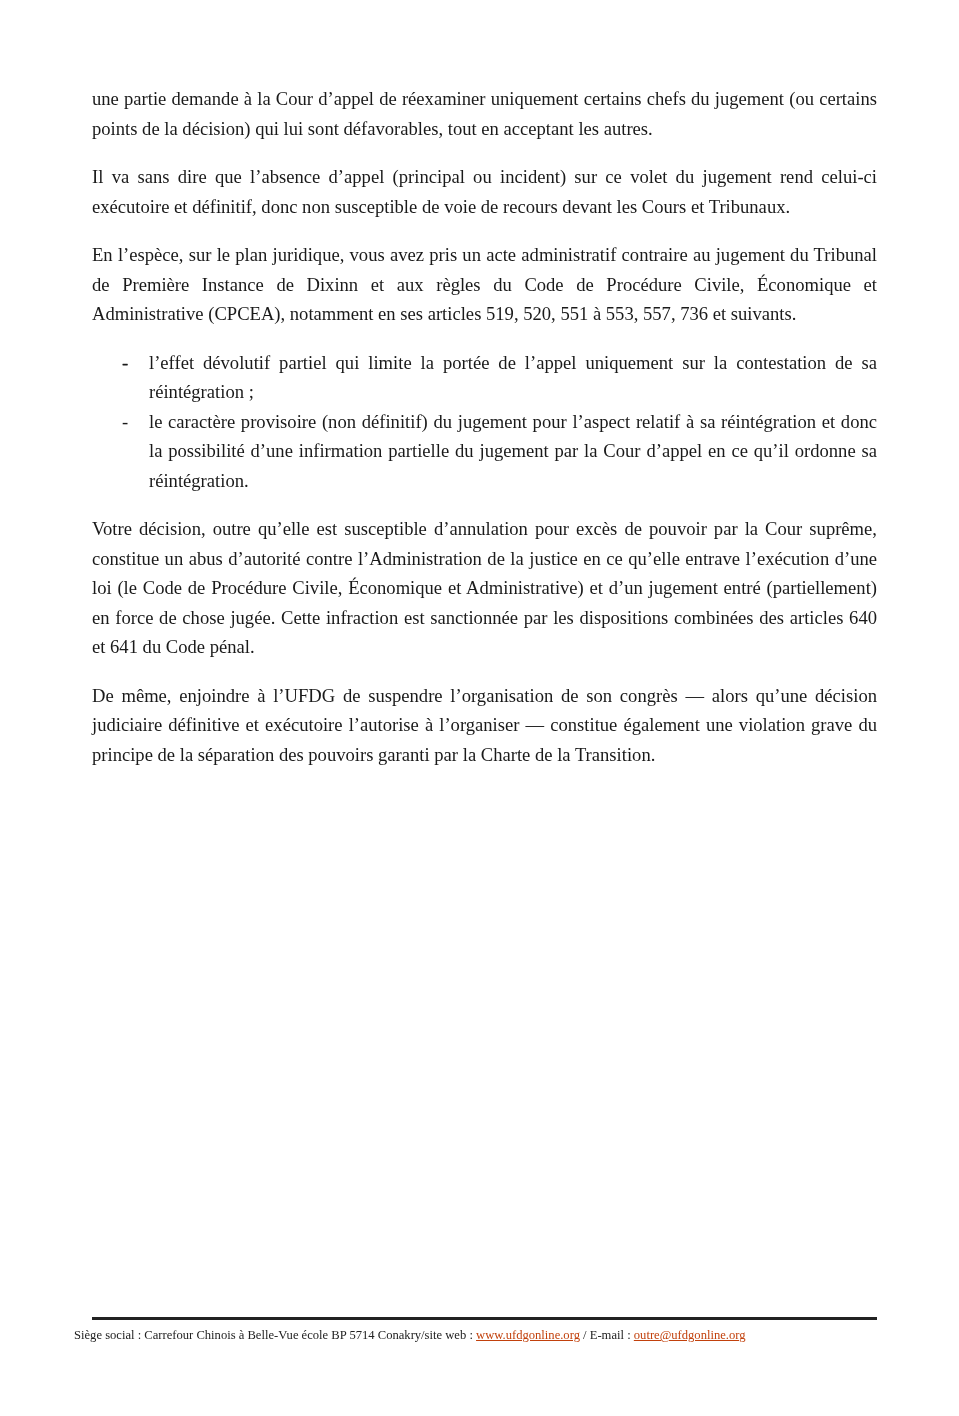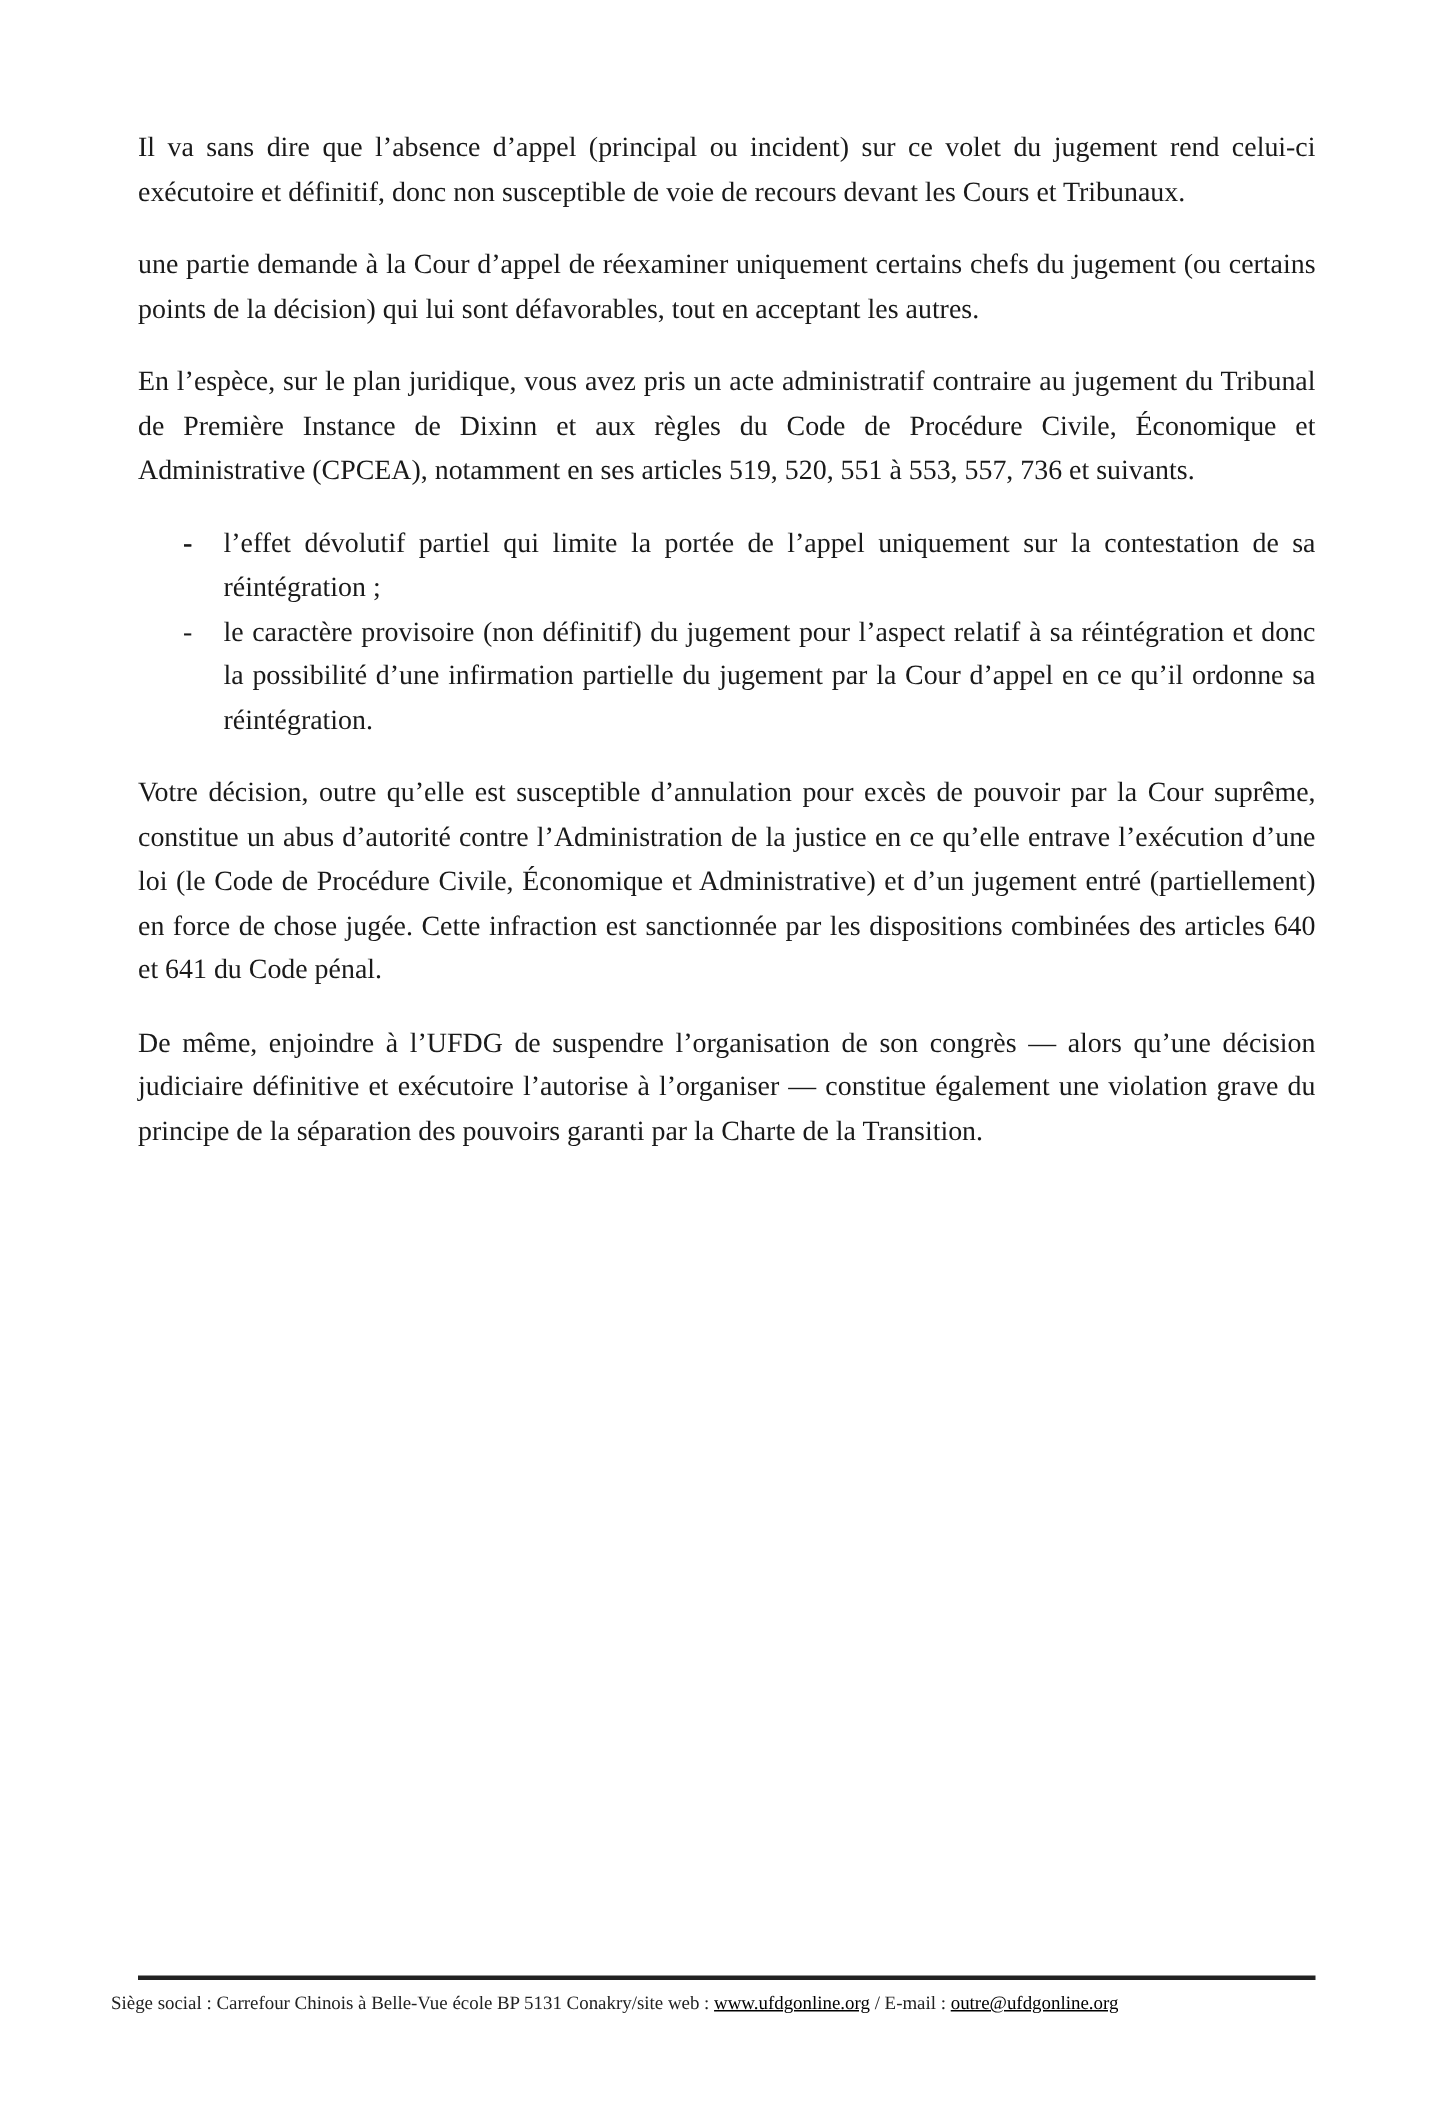--- a/index.html
+++ b/index.html
@@ -19,28 +19,28 @@
     font-size: 18.6px; line-height: 29.5px; text-align: justify;
   }
   .list li .dash { position: absolute; left: 30px; top: 0; }
   .footer-rule {
     position: absolute; left: 92px; top: 1317px; width: 785px; height: 3px; background: #222;
   }
   .footer {
     position: absolute; left: 74px; top: 1326px; width: 805px;
     font-size: 12.6px; line-height: 18px; color: #222; white-space: nowrap;
   }
-  .footer a { color: #000000; text-decoration: underline; }
+  .footer a { color: #c2410c; text-decoration: underline; }
 </style>
 </head>
 <body>
 
 <div class="page">
+  <p class="para">une partie demande à la Cour d’appel de réexaminer uniquement certains chefs du jugement (ou certains points de la décision) qui lui sont défavorables, tout en acceptant les autres.</p>
   <p class="para">Il va sans dire que l’absence d’appel (principal ou incident) sur ce volet du jugement rend celui-ci exécutoire et définitif, donc non susceptible de voie de recours devant les Cours et Tribunaux.</p>
-  <p class="para">une partie demande à la Cour d’appel de réexaminer uniquement certains chefs du jugement (ou certains points de la décision) qui lui sont défavorables, tout en acceptant les autres.</p>
   <p class="para">En l’espèce, sur le plan juridique, vous avez pris un acte administratif contraire au jugement du Tribunal de Première Instance de Dixinn et aux règles du Code de Procédure Civile, Économique et Administrative (CPCEA), notamment en ses articles 519, 520, 551 à 553, 557, 736 et suivants.</p>
 
   <ul class="list">
     <li>
       <span class="dash">-</span>
     </li>
     <li>
       <span class="dash">-</span>
       <span>l’effet dévolutif partiel qui limite la portée de l’appel uniquement sur la contestation de sa réintégration ;</span>
     </li>
@@ -49,14 +49,14 @@
       <span>le caractère provisoire (non définitif) du jugement pour l’aspect relatif à sa réintégration et donc la possibilité d’une infirmation partielle du jugement par la Cour d’appel en ce qu’il ordonne sa réintégration.</span>
     </li>
   </ul>
 
   <p class="para">Votre décision, outre qu’elle est susceptible d’annulation pour excès de pouvoir par la Cour suprême, constitue un abus d’autorité contre l’Administration de la justice en ce qu’elle entrave l’exécution d’une loi (le Code de Procédure Civile, Économique et Administrative) et d’un jugement entré (partiellement) en force de chose jugée. Cette infraction est sanctionnée par les dispositions combinées des articles 640 et 641 du Code pénal.</p>
   <p class="para">De même, enjoindre à l’UFDG de suspendre l’organisation de son congrès — alors qu’une décision judiciaire définitive et exécutoire l’autorise à l’organiser — constitue également une violation grave du principe de la séparation des pouvoirs garanti par la Charte de la Transition.</p>
 </div>
 
 <div class="footer-rule"></div>
 <div class="footer">
-  <span>Siège social : Carrefour Chinois à Belle-Vue école BP 5131 Conakry/site web : </span><a>www.ufdgonline.org</a><span> / E-mail : </span><a>outre@ufdgonline.org</a>
+  <span>Siège social : Carrefour Chinois à Belle-Vue école BP 5714 Conakry/site web : </span><a>www.ufdgonline.org</a><span> / E-mail : </span><a>outre@ufdgonline.org</a>
 </div>
 
 </body></html>

